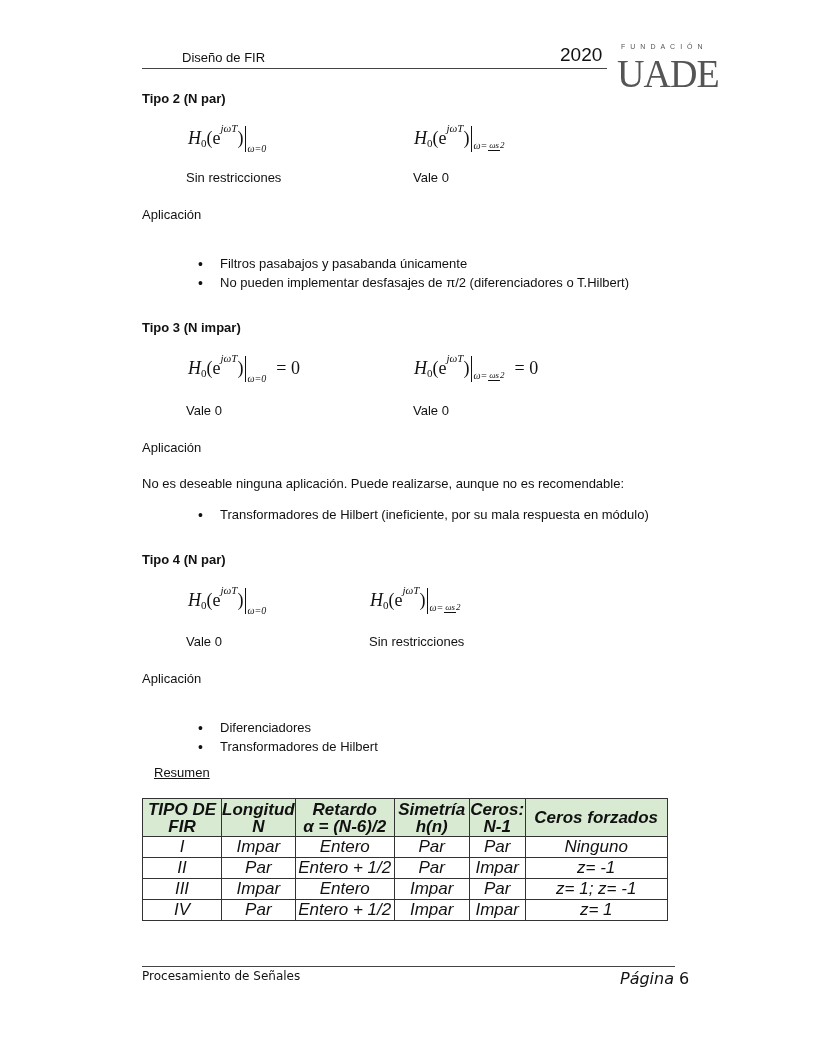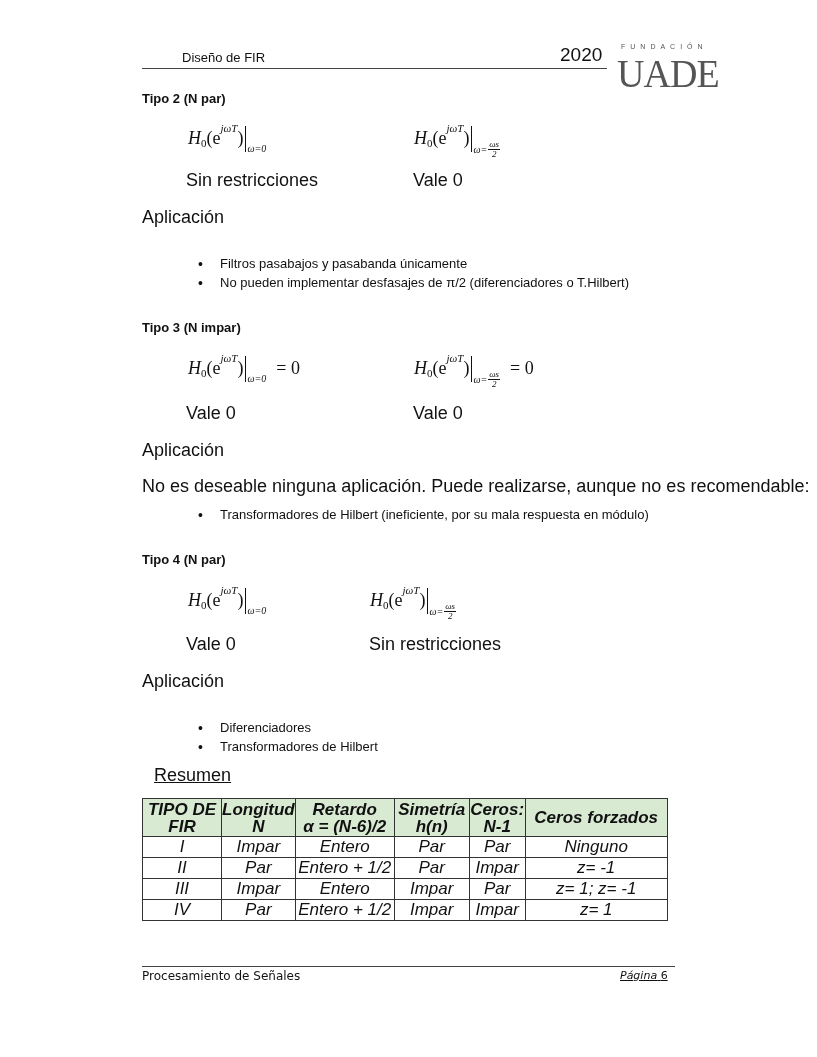--- a/index.html
+++ b/index.html
@@ -4,40 +4,40 @@
 <style>
   html, body { margin:0; padding:0; background:#ffffff; }
   body { width:817px; height:1057px; position:relative; overflow:hidden; font-family:"Liberation Sans", sans-serif; color:#111; font-size:13px; }
   .abs { position:absolute; }
   .hdr-title { left:142px; top:50px; font-size:13px;margin-left:40px; }
   .hdr-year { left:560px; top:44px; font-size:19px; }
   .hdr-line { left:142px; top:68px; width:465px; height:0; border-top:1px solid #444; }
   .logo-top { left:621px; top:43px; font-size:7px; letter-spacing:5px; color:#555; }
   .logo-main { left:617px; top:46px; font-family:"Liberation Serif", serif; font-size:40px; color:#555; letter-spacing:-1px; transform:scaleX(0.95); transform-origin:left; }
   .heading { font-size:13px; font-weight:bold; }
-  .txt { font-size:18px; }
+  .txt { font-size:13px; }
   .math { font-family:"Liberation Serif", serif; font-style:italic; font-size:18px; display:flex; align-items:flex-start; }
   .math .sub { font-size:11px; font-style:normal; position:relative; top:9px; }
   .math .sup { font-size:11px; position:relative; top:-6px; }
   .math .bar { display:inline-block; border-left:1px solid #111; height:26px; margin-left:2px; position:relative; top:-2px; }
   .math .eval { font-size:10px; position:relative; top:15px; margin-left:1px; }
   .math .evalfrac { font-size:10px; position:relative; top:12px; display:inline-flex; align-items:center; margin-left:1px; }
-  .frac { display:inline-flex; flex-direction:column; align-items:center; font-size:9px; line-height:9px; margin-left:1px; }
+  .frac { display:inline-flex; align-items:center; font-size:9px; line-height:9px; margin-left:1px; }
   .frac .num { border-bottom:1px solid #111; padding:0 1px; }
   .eq { font-style:normal; margin-left:10px; font-size:18px; }
   ul.blt { list-style:none; margin:12px; padding:0; }
   ul.blt li { position:relative; padding-left:22px; height:19px; font-size:13px; }
   ul.blt li::before { content:"\2022"; position:absolute; left:0; top:0; font-size:14px; }
   .underline { text-decoration:underline;margin-left:12px; }
   table.sum { position:absolute; left:142px; top:798px; border-collapse:collapse; font-size:17px;font-style:italic; }
   table.sum td, table.sum th { border:1px solid #333; text-align:center; padding:0; height:18px; }
   table.sum th { background:#d9ead3; font-weight:bold; height:37px; line-height:17px; }
   .ftr-line { left:142px; top:966px; width:533px; border-top:1px solid #444; }
   .ftr-left { left:142px; top:969px; font-family:"DejaVu Sans", sans-serif; font-size:12px; }
-  .ftr-right { left:620px; top:969px; font-family:"DejaVu Sans", sans-serif; font-size:11px;text-decoration:underline; }
+  .ftr-right { left:620px; top:969px; font-family:"DejaVu Sans", sans-serif; font-size:16px; }
   .ftr-right i { font-style:italic; }
 </style>
 </head>
 <body>
 
 <div class="abs hdr-title">Diseño de FIR</div>
 <div class="abs hdr-year">2020</div>
 <div class="abs hdr-line"></div>
 <div class="abs logo-top">FUNDACIÓN</div>
 <div class="abs logo-main" style="top:50px;">UADE</div>

